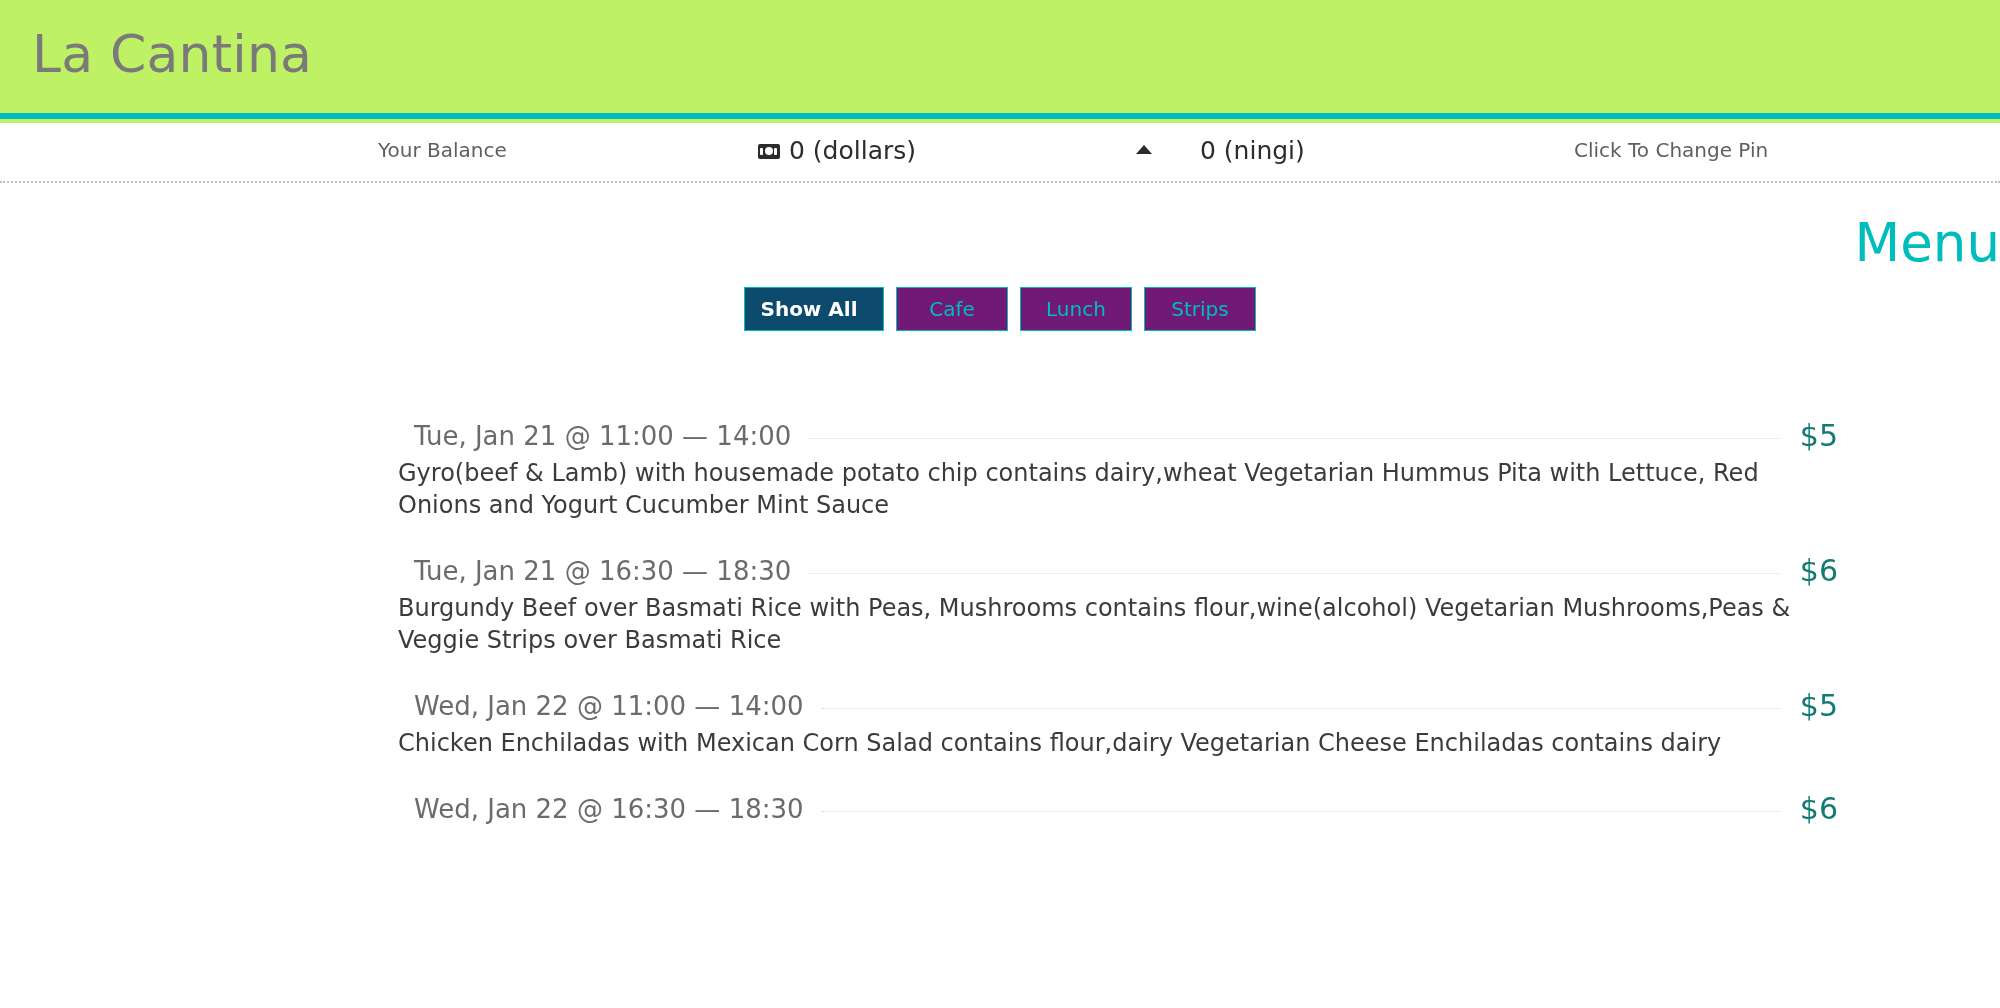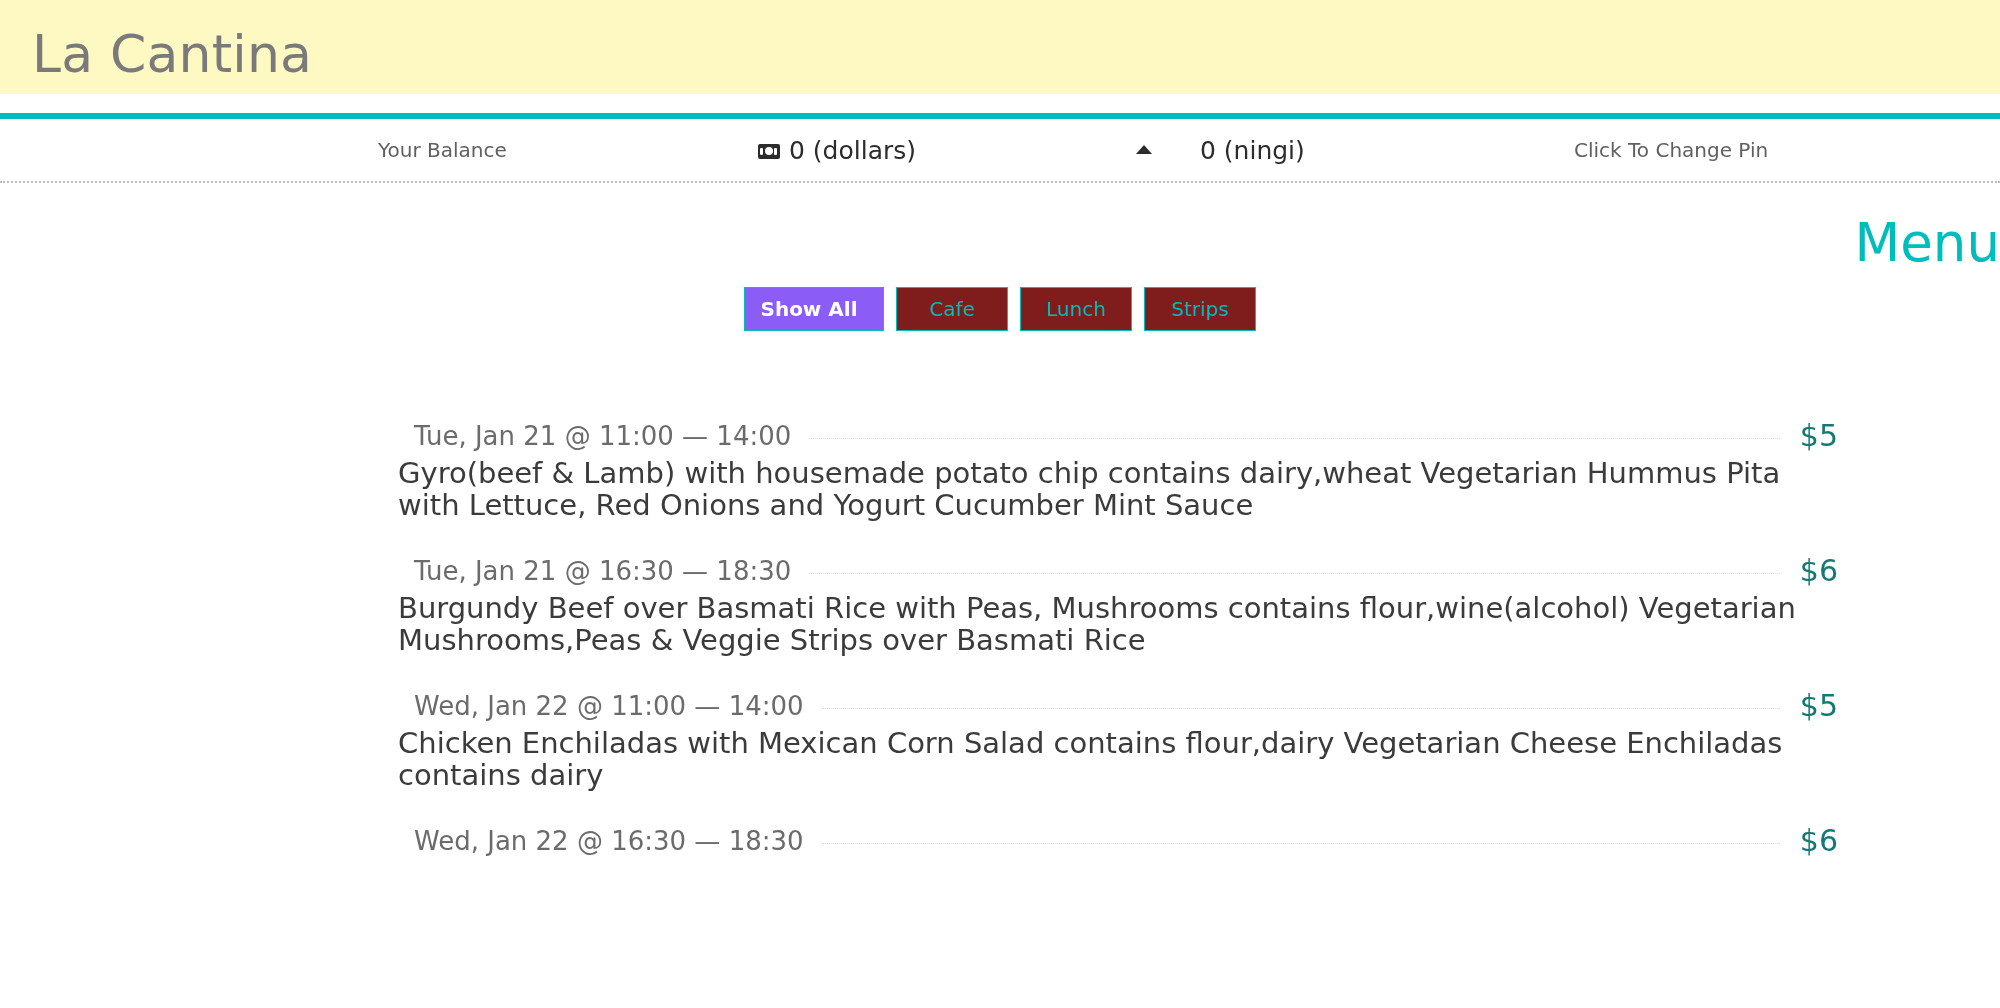--- a/index.html
+++ b/index.html
@@ -10,22 +10,22 @@
     background: #ffffff;
     font-family: "DejaVu Sans", "Liberation Sans", sans-serif;
     overflow: hidden;
   }
 
   
   #app-header {
     position: absolute;
     top: 0; left: 0;
     width: 2000px;
-    height: 94px;
-    background: #fef9c3;
+    height: 123px;
+    background: #bef264;
   }
   #brand-title {
     position: absolute;
     left: 32px;
     top: 18px;
     font-size: 52px;
     font-weight: 400;
     color: #7a7a7a;
     letter-spacing: 0.2px;
     line-height: 1.4;
@@ -118,31 +118,31 @@
     width: 2000px;
     display: flex;
     justify-content: center;
     gap: 12px;
   }
   .filter-button {
     height: 44px;
     min-width: 112px;
     padding: 0 18px;
     border: 1px solid #00bdbd;
-    background: #7f1d1d;
+    background: #701a75;
     color: #00bdbd;
     font-family: "DejaVu Sans", "Liberation Sans", sans-serif;
     font-size: 20px;
     line-height: 42px;
     text-align: center;
     cursor: pointer;
     white-space: nowrap;
   }
   .filter-button.is-active {
-    background: #8b5cf6;
+    background: #0c4a6e;
     color: #ffffff;
     font-weight: bold;
     border-color: #00bdbd;
     min-width: 140px;
     padding-left: 8px;
   }
 
   
   #menu-list {
     position: absolute;
@@ -173,21 +173,21 @@
   }
   .entry-price {
     flex: 0 0 auto;
     padding-left: 20px;
     font-size: 30px;
     color: #137a73;
     text-align: right;
   }
   .entry-desc {
     margin-top: 4px;
-    font-size: 29px;
+    font-size: 24px;
     line-height: 32px;
     color: #3b3b3b;
     padding-right: 28px;
   }
 </style>
 </head>
 <body>
 
 <div id="app-header">
   <div id="brand-title">La Cantina</div>

